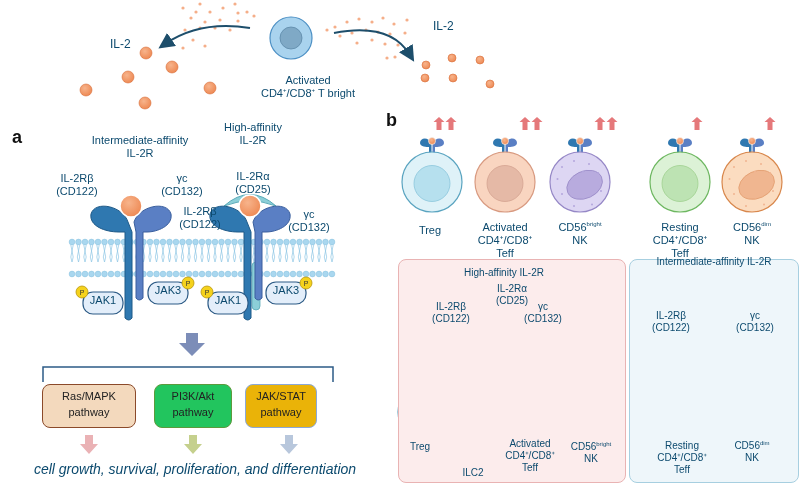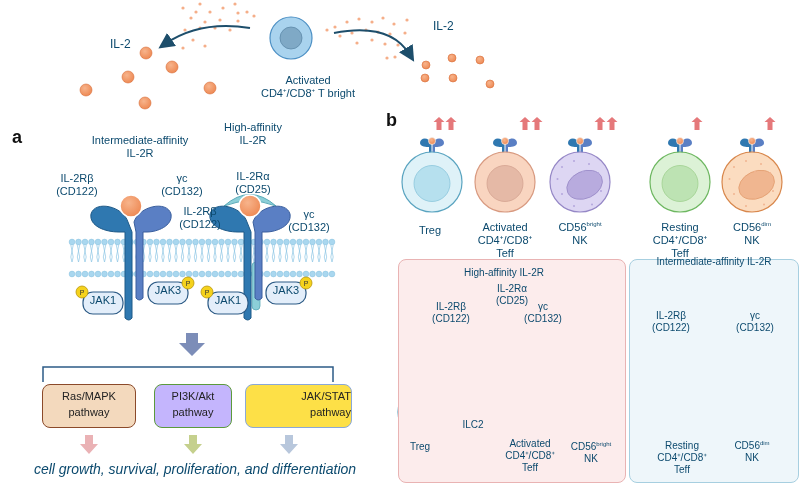--- a/index.html
+++ b/index.html
@@ -443,25 +443,25 @@
 
 <div class="lbl" style="left:83px;top:294px;width:40px;font-size:11px;">JAK1</div>
 <div class="lbl" style="left:148px;top:284px;width:40px;font-size:11px;">JAK3</div>
 <div class="lbl" style="left:208px;top:294px;width:40px;font-size:11px;">JAK1</div>
 <div class="lbl" style="left:266px;top:284px;width:40px;font-size:11px;">JAK3</div>
 
 <div class="pw" style="left:42px;top:384px;width:94px;height:44px;background:#f3d9bd;border-color:#8b4a2a;">
   <div>Ras/MAPK</div>
   <div>pathway</div>
 </div>
-<div class="pw" style="left:154px;top:384px;width:78px;height:44px;background:#c4b5fd;border-color:#5c9a3c;">
+<div class="pw" style="left:154px;top:384px;width:78px;height:44px;background:#22c55e;border-color:#5c9a3c;">
   <div>PI3K/Akt</div>
   <div>pathway</div>
 </div>
-<div class="pw" style="left:245px;top:384px;width:107px;height:44px;background:#fde047;border-color:#8aa8d8;text-align:right;">
+<div class="pw" style="left:245px;top:384px;width:72px;height:44px;background:#eab308;border-color:#8aa8d8;">
   <div>JAK/STAT</div>
   <div>pathway</div>
 </div>
 
 <div class="lbl" style="left:0px;top:461px;width:390px;font-size:14px;line-height:16px;font-style:italic;">cell growth, survival, proliferation, and differentiation</div>
 
 <div class="panel-letter" style="left:386px;top:110px;">b</div>
 
 <div class="box" style="left:398px;top:259px;width:226px;height:222px;background:#fcecec;border:1.5px solid #e9b3b3;"></div>
 <div class="box" style="left:629px;top:259px;width:168px;height:222px;background:#eef6fa;border:1.5px solid #a7cfe0;"></div>
@@ -496,21 +496,21 @@
 <div class="lbl" style="left:426px;top:301px;width:50px;font-size:10px;line-height:12px;">
   <div>IL-2Rβ</div>
   <div>(CD122)</div>
 </div>
 <div class="lbl" style="left:521px;top:301px;width:44px;font-size:10px;line-height:12px;">
   <div>γc</div>
   <div>(CD132)</div>
 </div>
 
 <div class="lbl" style="left:395px;top:441px;width:50px;font-size:10px;line-height:12px;">Treg</div>
-<div class="lbl" style="left:448px;top:419px;width:50px;font-size:10px;line-height:12px;">ILC2</div>
+<div class="lbl" style="left:448px;top:467px;width:50px;font-size:10px;line-height:12px;">ILC2</div>
 <div class="lbl" style="left:498px;top:438px;width:64px;font-size:10px;line-height:12px;">
   <div>Activated</div>
   <div>CD4⁺/CD8⁺</div>
   <div>Teff</div>
 </div>
 <div class="lbl" style="left:561px;top:441px;width:60px;font-size:10px;line-height:12px;">
   <div><span>CD56</span><sup>bright</sup></div>
   <div>NK</div>
 </div>
 

